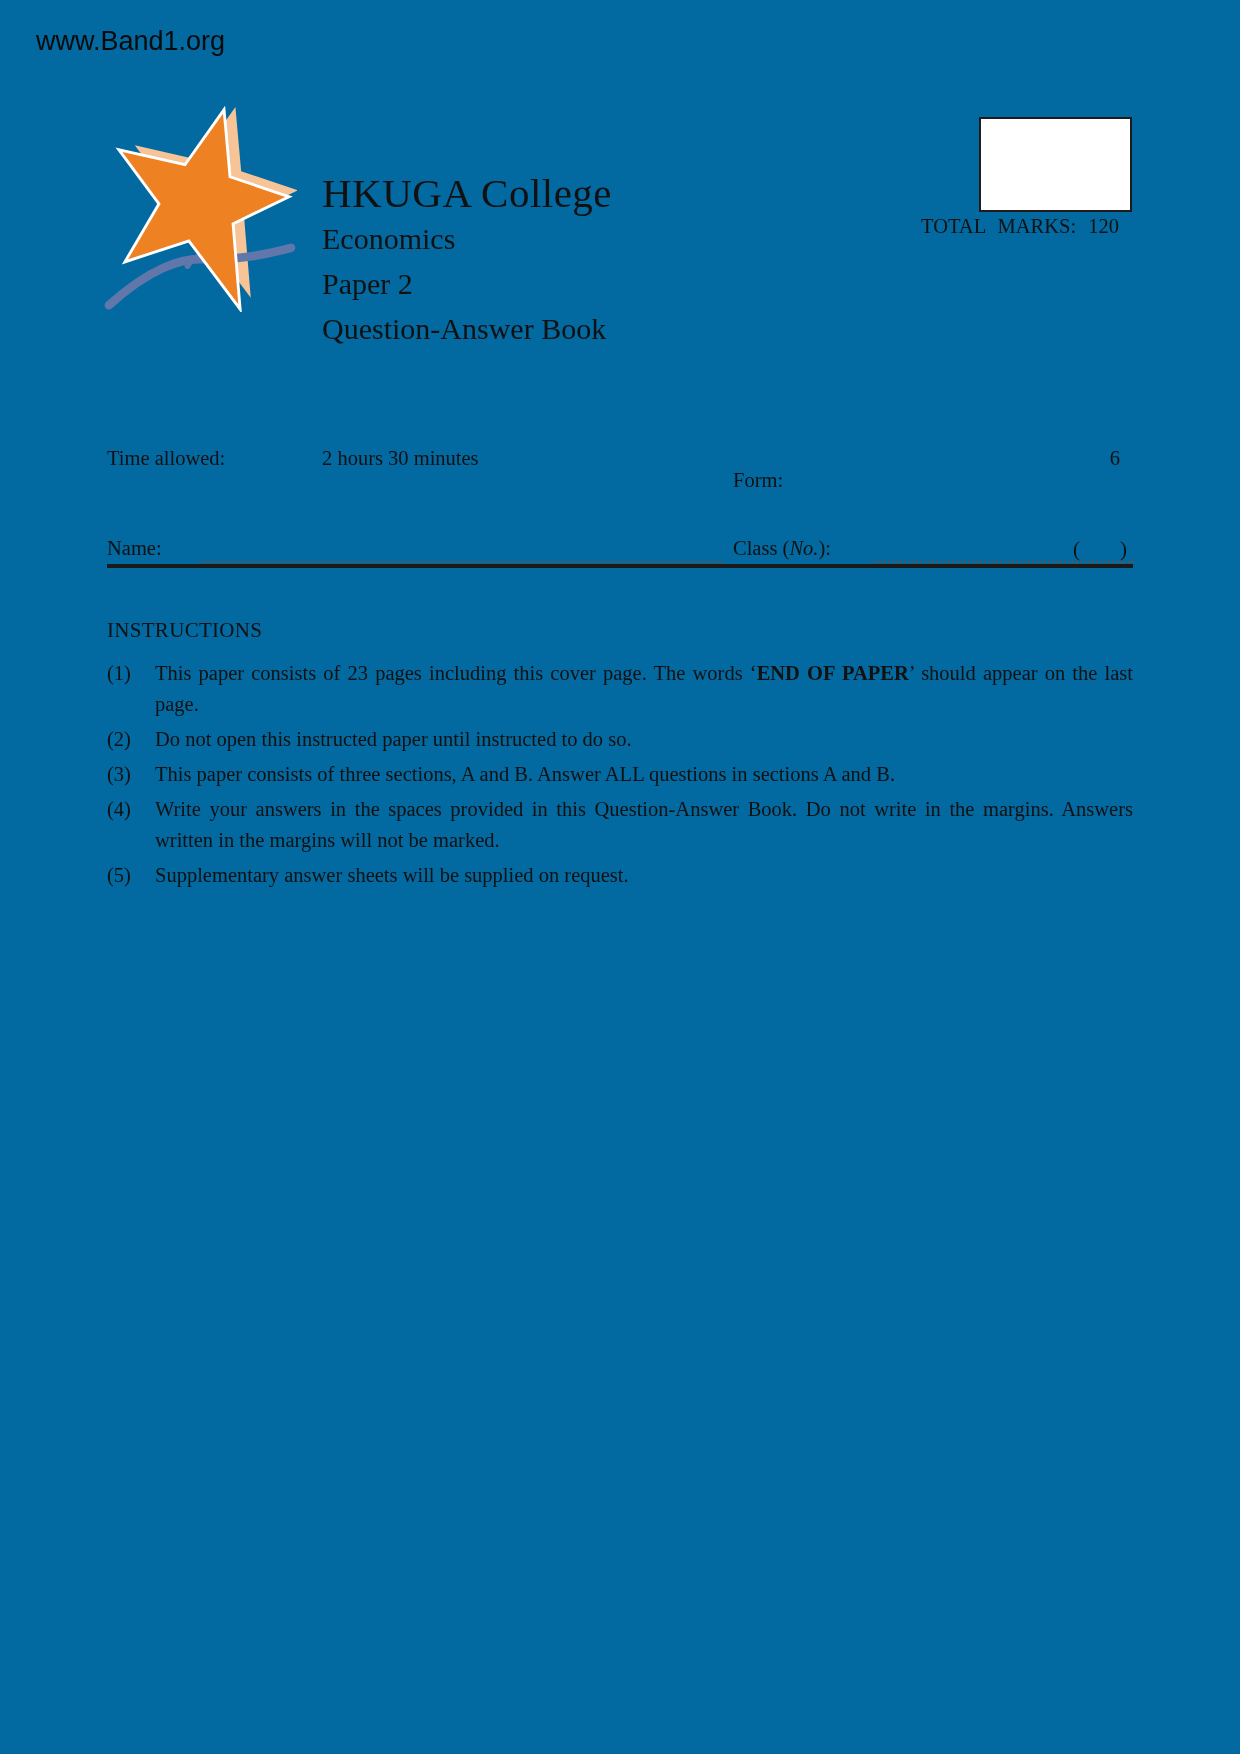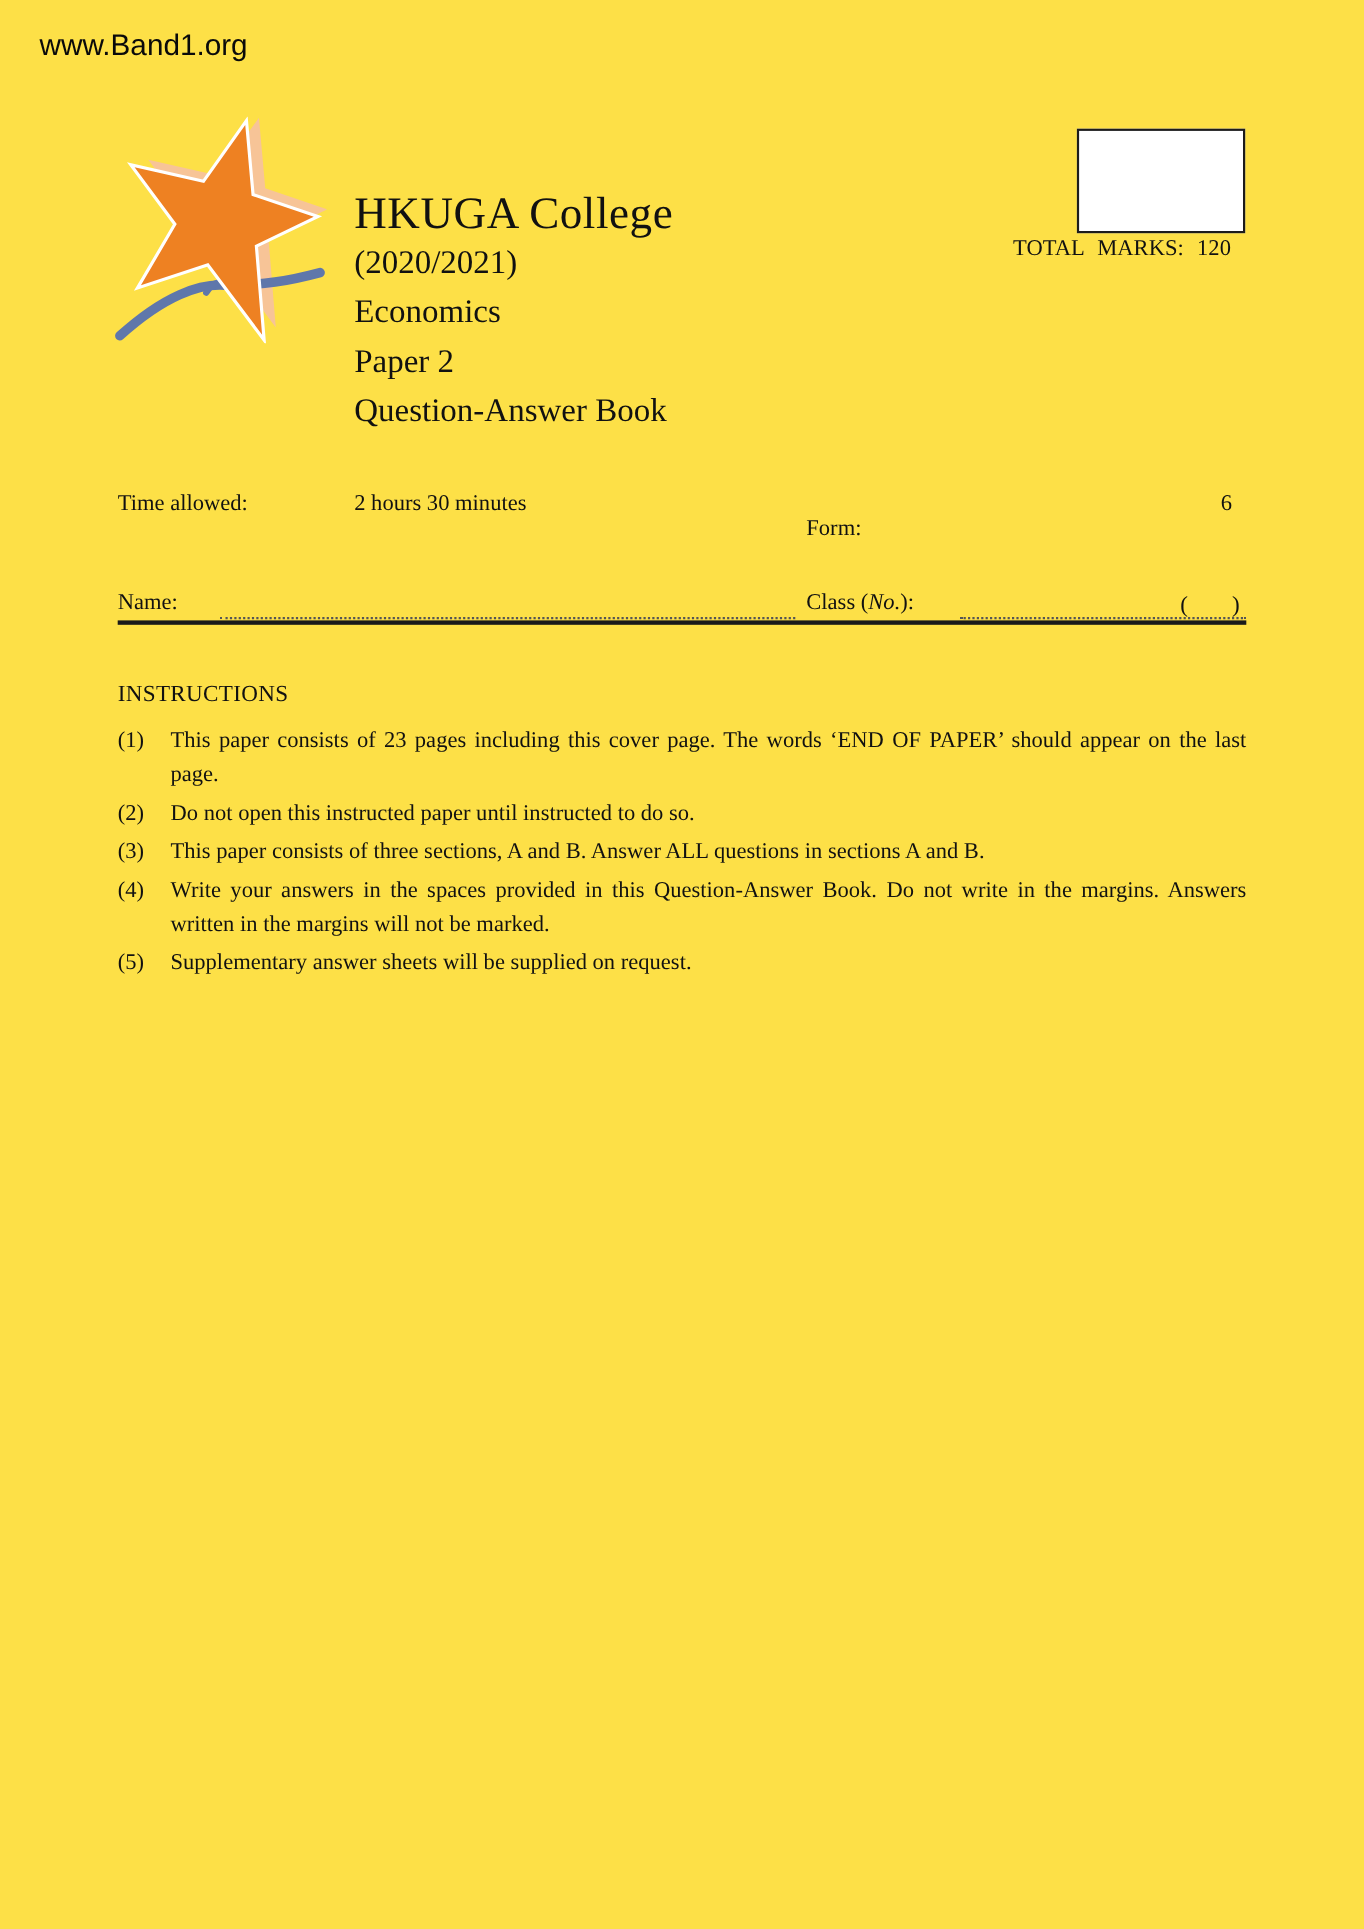--- a/index.html
+++ b/index.html
@@ -1,21 +1,21 @@
 <!DOCTYPE html>
 <html><head>
 <meta charset="utf-8">
 <style>
   * { margin: 0; padding: 0; box-sizing: border-box; }
   html, body { background: #ffffff; }
   .page {
     position: relative;
     width: 1240px;
     height: 1754px;
-    background: #fde047;
+    background: #0369a1;
     font-family: "Liberation Serif", "DejaVu Serif", serif;
     color: #111111;
     overflow: hidden;
   }
   .watermark {
     position: absolute;
     left: 36px; top: 26px;
     font-family: "Liberation Sans", "DejaVu Sans", sans-serif;
     font-size: 27px;
     color: #0a0a0a;
@@ -105,21 +105,21 @@
   }
   .ins-num {
     flex: 0 0 48px;
     line-height: 31px;
   }
   .ins-text {
     flex: 1 1 auto;
     line-height: 31px;
     text-align: justify;
   }
-  .ins-text .bold { font-weight: normal; }
+  .ins-text .bold { font-weight: bold; }
 </style>
 </head>
 <body>
 
 <div class="page">
 
   <div class="watermark">www.Band1.org</div>
 
   <div class="logo-wrap">
     <svg width="196" height="206" viewBox="0 0 200 215" xmlns="http://www.w3.org/2000/svg">
@@ -128,21 +128,20 @@
 
       <path d="M6,208 C48,170 82,158 106,160 C142,160 166,156 196,148" fill="none" stroke-width="9" stroke-linecap="round" stroke="#5F77AB"></path>
       <path d="M88,167 q10,-16 21,-5" fill="none" stroke-width="6" stroke-linecap="round" stroke="#5F77AB"></path>
 
       <polygon points="125,8 131,75 190,95 134,122 141,207 90,139 26,160 60,102 20,48 86,63" stroke="#ffffff" stroke-width="6" paint-order="stroke" fill="#EE8122"></polygon>
     </svg>
   </div>
 
   <div class="title-block">
     <div class="school-name">HKUGA College</div>
-    <div class="exam-line">(2020/2021)</div>
     <div class="exam-line">Economics</div>
     <div class="exam-line">Paper 2</div>
     <div class="exam-line">Question-Answer Book</div>
   </div>
 
   <div class="marks-box"></div>
   <div class="marks-label">
     <span>TOTAL MARKS:</span>
     <span>120</span>
   </div>

